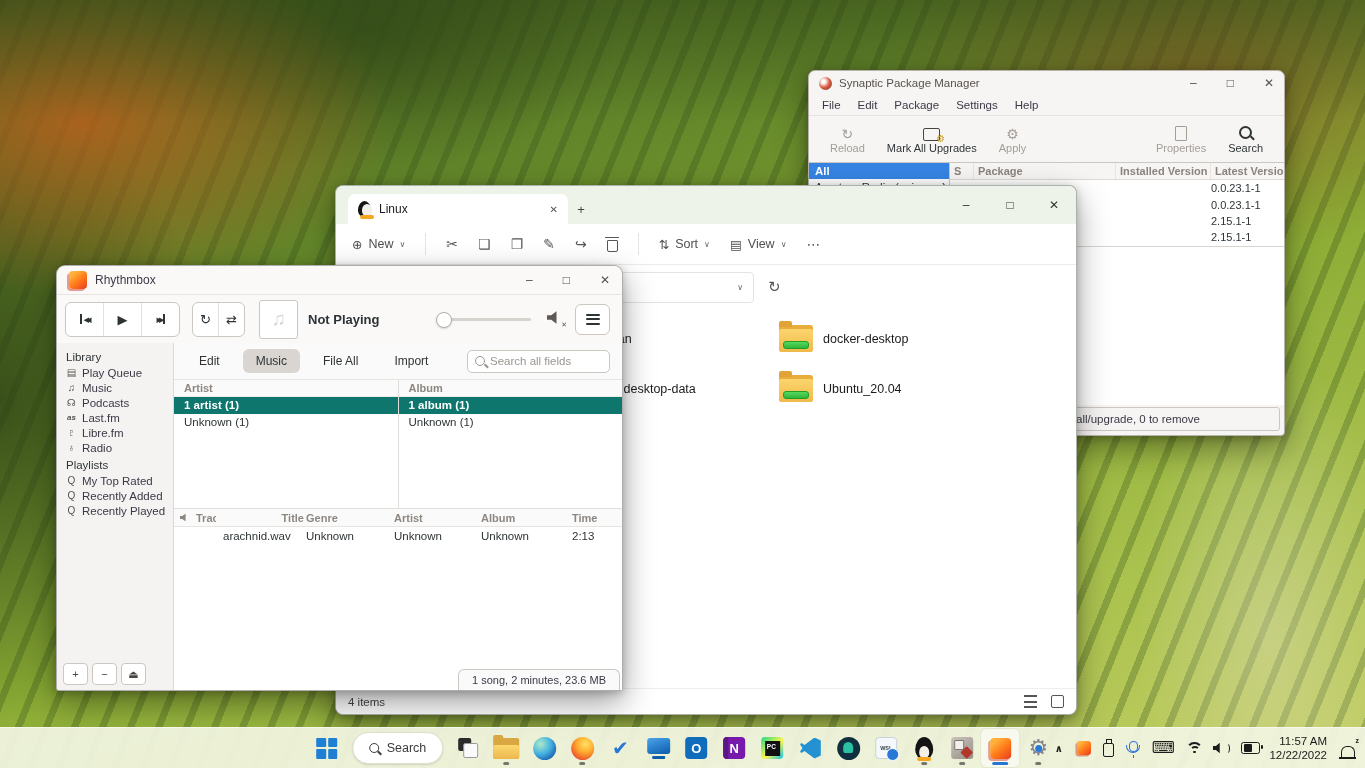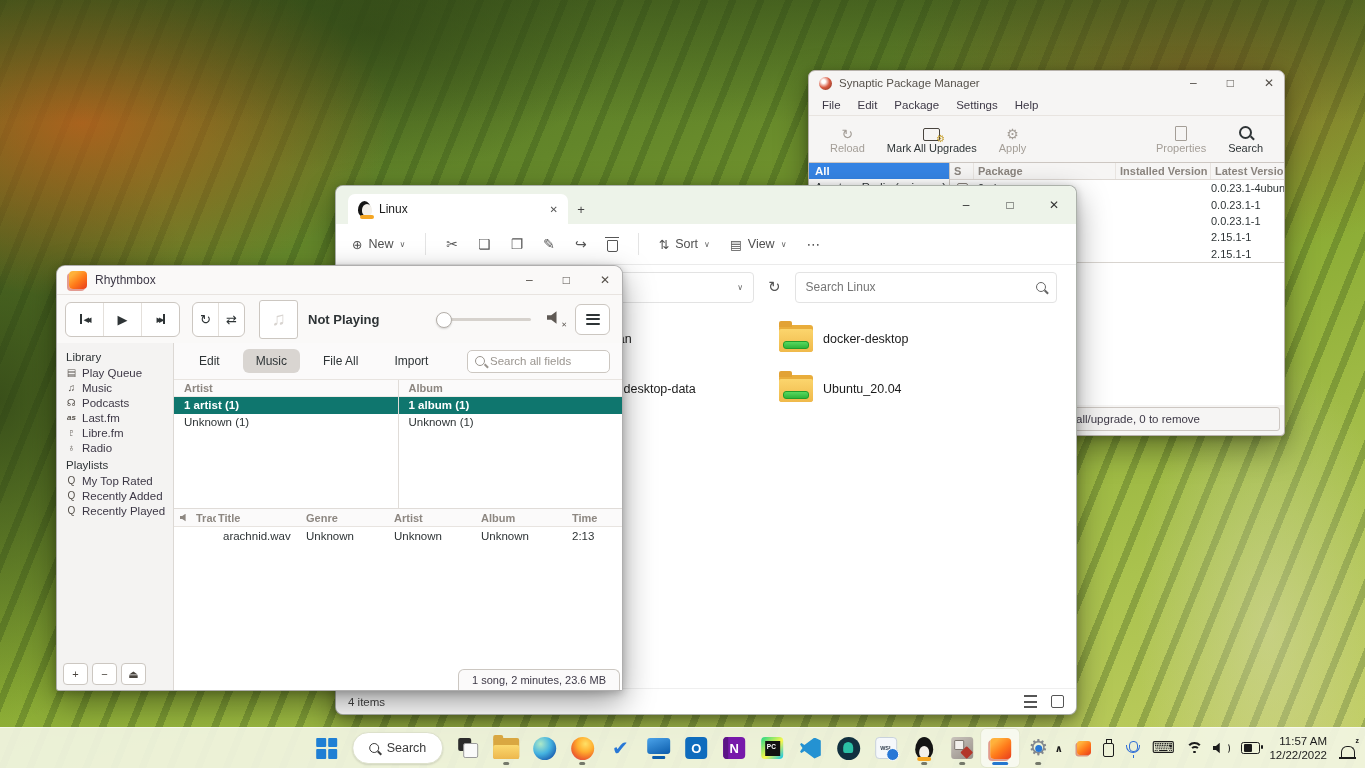--- a/index.html
+++ b/index.html
@@ -130,21 +130,21 @@
   .rb-browser{height:128px;display:flex;border-bottom:1px solid #e0dcd8;flex:none;}
   .rb-pane{flex:1;overflow:hidden;background:#fff;}
   .rb-pane.first{border-right:1px solid #e0dcd8;}
   .pane-head{height:16px;line-height:16px;padding:0 10px;font-size:11px;font-weight:bold;color:#8d8781;background:#fbfafa;border-bottom:1px solid #eeebe7;}
   .pane-row{height:17px;line-height:17px;padding:0 10px;font-size:11.5px;color:#2e3436;white-space:nowrap;}
   .pane-row.sel{background:#0f766e;color:#fff;font-weight:bold;}
   .rb-tracks{flex:1;position:relative;background:#fff;}
   .trk-head{height:17px;display:flex;align-items:center;background:#fbfafa;border-bottom:1px solid #e8e4e0;font-size:11px;font-weight:bold;color:#8d8781;}
   .hc{flex:none;white-space:nowrap;overflow:hidden;padding-left:2px;box-sizing:border-box;}
   .hc0{width:20px;display:flex;justify-content:center;padding-left:0;}
-  .hc1{width:22px;}.hc2{width:88px;}.hc3{width:88px;}.hc4{width:87px;}.hc5{width:91px;}.hc6{flex:1;}
+  .hc1{width:22px;}.hc2{width:88px;text-align:right;}.hc3{width:88px;}.hc4{width:87px;}.hc5{width:91px;}.hc6{flex:1;}
   .spk-xs{width:9px;height:8px;color:#8d8781;}
   .trk-row{height:18px;display:flex;align-items:center;font-size:11.5px;color:#2e3436;}
   .tc{flex:none;white-space:nowrap;overflow:hidden;padding-left:2px;box-sizing:border-box;}
   .tc-sp{width:42px;}.tc-title{width:88px;padding-left:7px;}.tc-genre{width:88px;}.tc-artist{width:87px;}.tc-album{width:91px;}.tc-time{flex:1;}
   .rb-status{position:absolute;right:2px;bottom:0;height:20px;border:1px solid #ccc7c1;border-bottom:none;border-radius:6px 6px 0 0;background:#fbfafa;display:flex;align-items:center;padding:0 13px;font-size:11px;color:#3d3846;}
   
   .taskbar{position:absolute;left:0;right:0;bottom:0;height:40px;background:rgba(242,245,226,.93);border-top:1px solid rgba(255,255,255,.5);z-index:10;}
   .tb-center{position:absolute;left:50%;transform:translateX(-50%);top:0;height:40px;display:flex;align-items:center;}
   .tb-item{width:38px;height:38px;margin:0 0px;border-radius:5px;display:flex;align-items:center;justify-content:center;position:relative;flex:none;}
   .tb-item.active{background:rgba(255,255,255,.6);box-shadow:0 0 0 1px rgba(0,0,0,.04);}
@@ -271,26 +271,20 @@
         </div>
       <div class="syn-main">
         <div class="syn-thead">
             <span class="thc thc0">S</span>
             <span class="thc thc1">Package</span>
             <span class="thc thc2">Installed Version</span>
             <span class="thc thc3">Latest Version</span>
           </div>
         <div class="syn-list">
             <div class="syn-row">
-              <span class="syn-cb"></span>
-              <span class="syn-pkg">0ad</span>
-              <span class="syn-inst"></span>
-              <span class="syn-latest">0.0.23.1-4ubun</span>
-            </div>
-            <div class="syn-row">
               <span class="syn-cb-sp"></span>
               <span class="syn-pkg"></span>
               <span class="syn-inst"></span>
               <span class="syn-latest">0.0.23.1-1</span>
             </div>
             <div class="syn-row">
               <span class="syn-cb-sp"></span>
               <span class="syn-pkg"></span>
               <span class="syn-inst"></span>
               <span class="syn-latest">0.0.23.1-1</span>
@@ -356,24 +350,20 @@
         <span>View</span>
         <span class="chev">∨</span>
       </div>
       <span class="tbico">⋯</span>
     </div>
     <div class="exp-addr">
       <div class="addr-box">
         <span class="chev">∨</span>
       </div>
       <span class="refresh">↻</span>
-      <div class="search-box">
-        <span>Search Linux</span>
-        <span class="mag"></span>
-      </div>
     </div>
     <div class="exp-content">
         <div class="file-item f0">
           <span class="wsl-folder">
             <i class="gbar"></i>
           </span>
           <span>bian</span>
         </div>
         <div class="file-item f1">
           <span class="wsl-folder">

